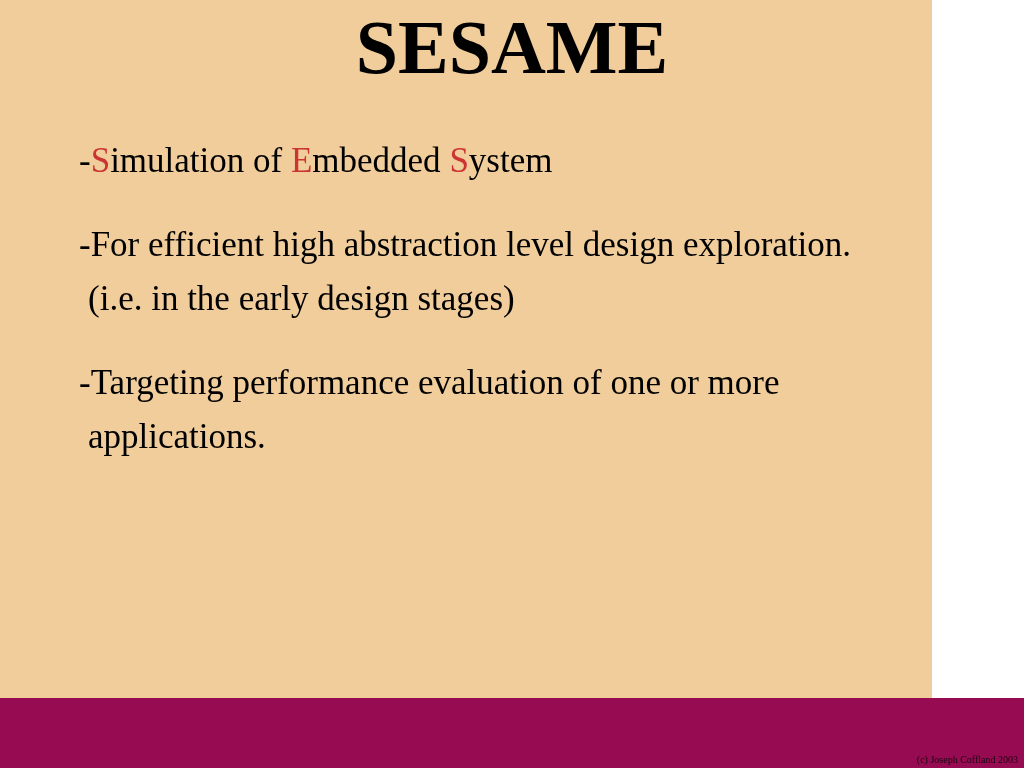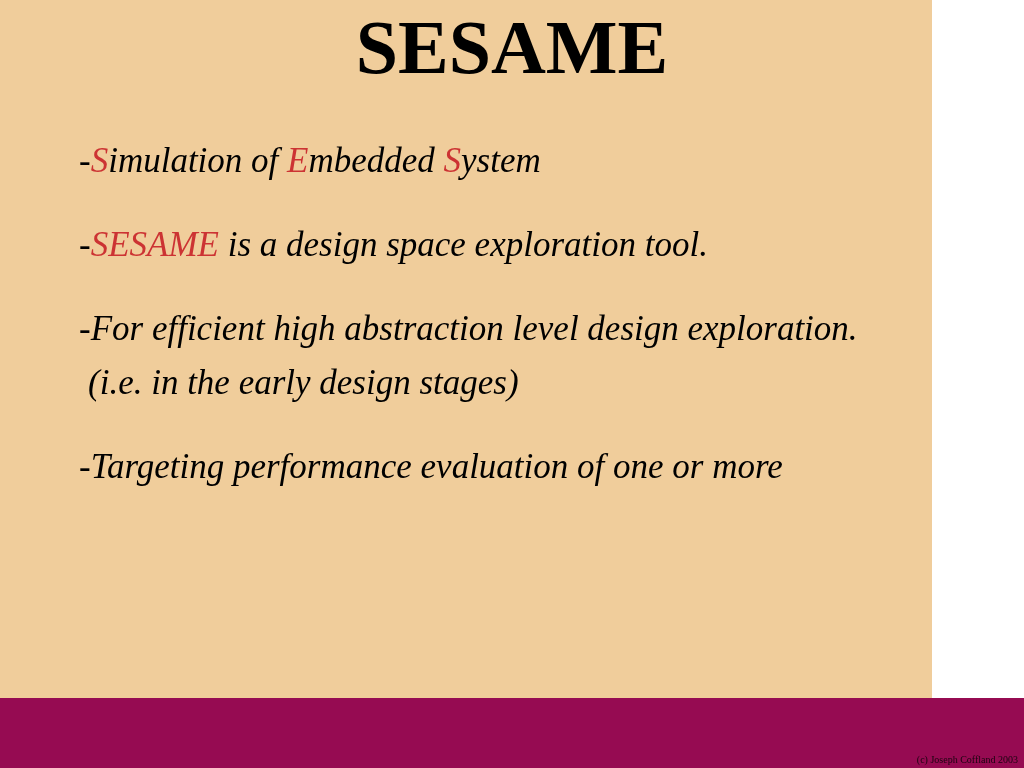--- a/index.html
+++ b/index.html
@@ -43,21 +43,20 @@
     color: #000000;
     font-size: 35px;
     line-height: 54px;
     white-space: nowrap;
   }
   .bullet:last-child {
     margin-bottom: 0;
   }
   .line {
     display: block;
-    font-style: italic;
   }
   .line.cont {
     padding-left: 9px;
   }
   .accent {
     color: #CC3333;
   }
   #footer-bar {
     position: absolute;
     left: 0;
@@ -83,32 +82,30 @@
 <div id="slide">
 
   <div id="title">SESAME</div>
 
   <div id="body-block">
 
     <div class="bullet">
       <span class="line"><span>-</span><span class="accent">S</span><span>imulation of </span><span class="accent">E</span><span>mbedded </span><span class="accent">S</span><span>ystem</span></span>
     </div>
 
-    <div class="bullet">
-      <span class="line"><span>-</span><span class="accent">SESAME</span><span> is a design space exploration tool.</span></span>
-    </div>
 
     <div class="bullet">
       <span class="line">-For efficient high abstraction level design exploration.</span>
       <span class="line cont">(i.e. in the early design stages)</span>
     </div>
 
 
     <div class="bullet">
       <span class="line">-Targeting performance evaluation of one or more</span>
+      <span class="line cont">applications.</span>
     </div>
 
   </div>
 
   <div id="footer-bar">
     <div id="copyright">(c) Joseph Coffland 2003</div>
   </div>
 
 </div>
 

